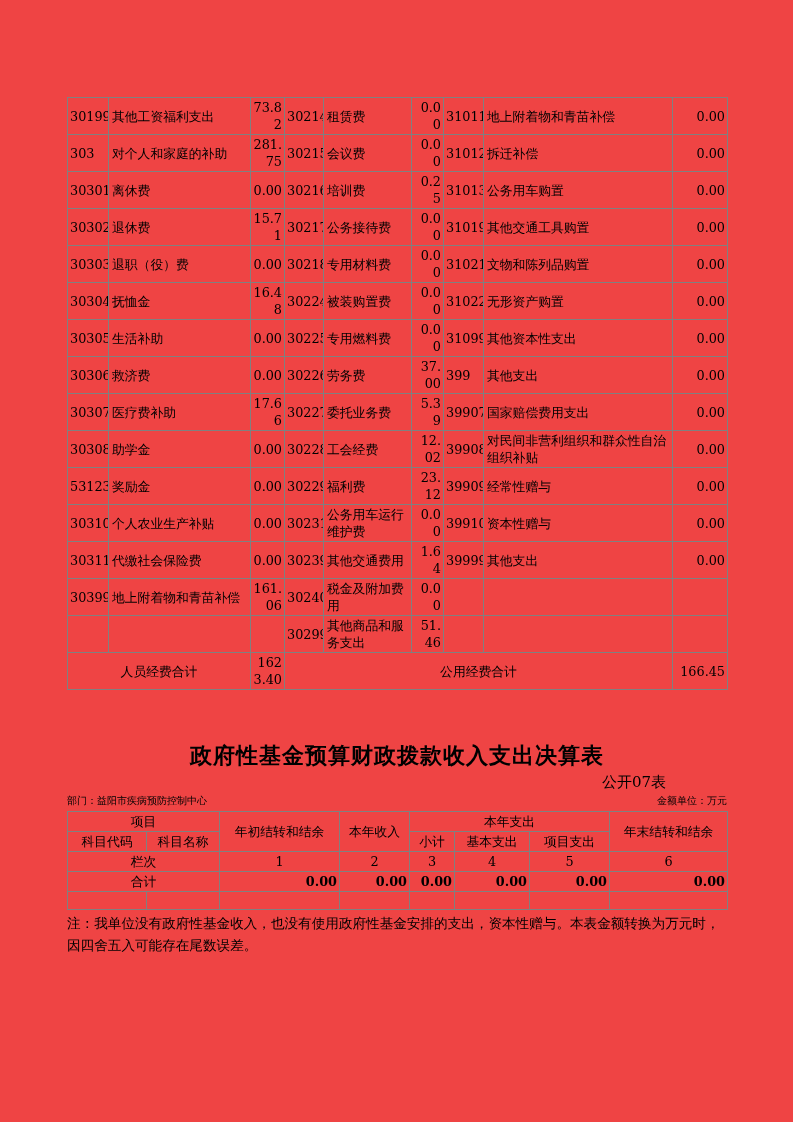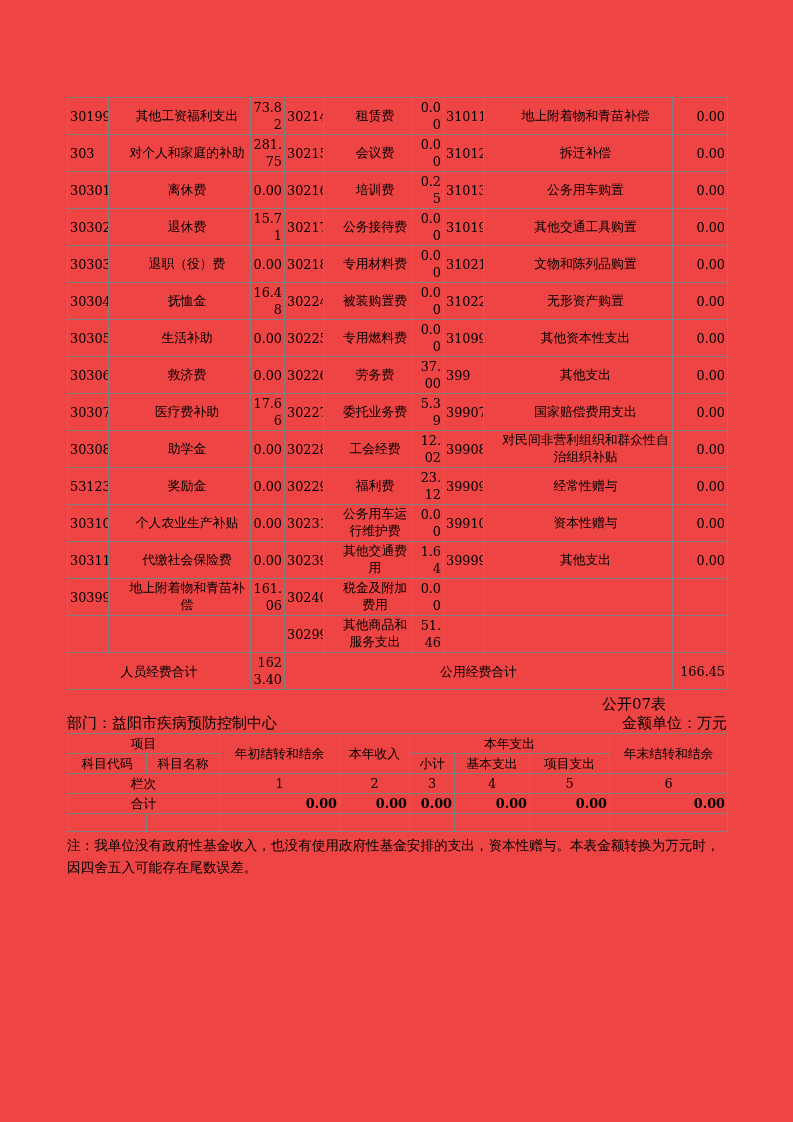--- a/index.html
+++ b/index.html
@@ -9,34 +9,34 @@
     font-family:"DejaVu Serif","Liberation Serif",serif;
     padding:97px 66px 0 67px; position:relative; overflow:hidden;
   }
   table { border-collapse:collapse; table-layout:fixed; width:660px; }
   td {
     border:1px solid #808080; padding:1px 2px; vertical-align:middle;
     font-size:12.8px; line-height:17px; overflow:hidden;
   }
   .t1 td { height:21px; }
   .code { text-align:left; }
-  .name { text-align:center; padding-left:17px;font-family:Liberation Mono, monospace; }
+  .name { text-align:left; padding-left:3px; }
   .val  { text-align:right; word-break:break-all; }
   .center { text-align:center; }
   .note {
     width:660px; font-size:13.6px; line-height:22px; margin-top:2px;
     text-align:left;
   }
   .title {
     margin:52px 0 0 0; text-align:center; font-size:22px; font-weight:bold;
     letter-spacing:1px; line-height:26px;
   }
   .meta-block { margin-left:535px; font-size:15px; line-height:19px; margin-top:5px; }
   .meta-row { display:flex; justify-content:space-between; width:660px;
-    font-size:15px; line-height:18px; margin:0 0 1px 0; }
+    font-size:10px; line-height:18px; margin:0 0 1px 0; }
   .t2 td { height:17px; text-align:center; }
   .t2 .total-val { text-align:right; font-weight:bold; }
   .t2 .empty-row td { height:18px; }
 </style>
 </head>
 <body>
 
 <div class="page">
 
   <table class="t1">
@@ -220,20 +220,21 @@
       <tr>
         <td class="center" colspan="2">人员经费合计</td>
         <td class="val">1623.40</td>
         <td class="center" colspan="5">公用经费合计</td>
         <td class="val">166.45</td>
       </tr>
     </tbody>
   </table>
 
 
+  <h1 class="title">政府性基金预算财政拨款收入支出决算表</h1>
   <div class="meta-block">
     <div>公开07表</div>
   </div>
   <div class="meta-row">
     <span>部门：益阳市疾病预防控制中心</span>
     <span>金额单位：万元</span>
   </div>
 
   <table class="t2">
     <colgroup>

